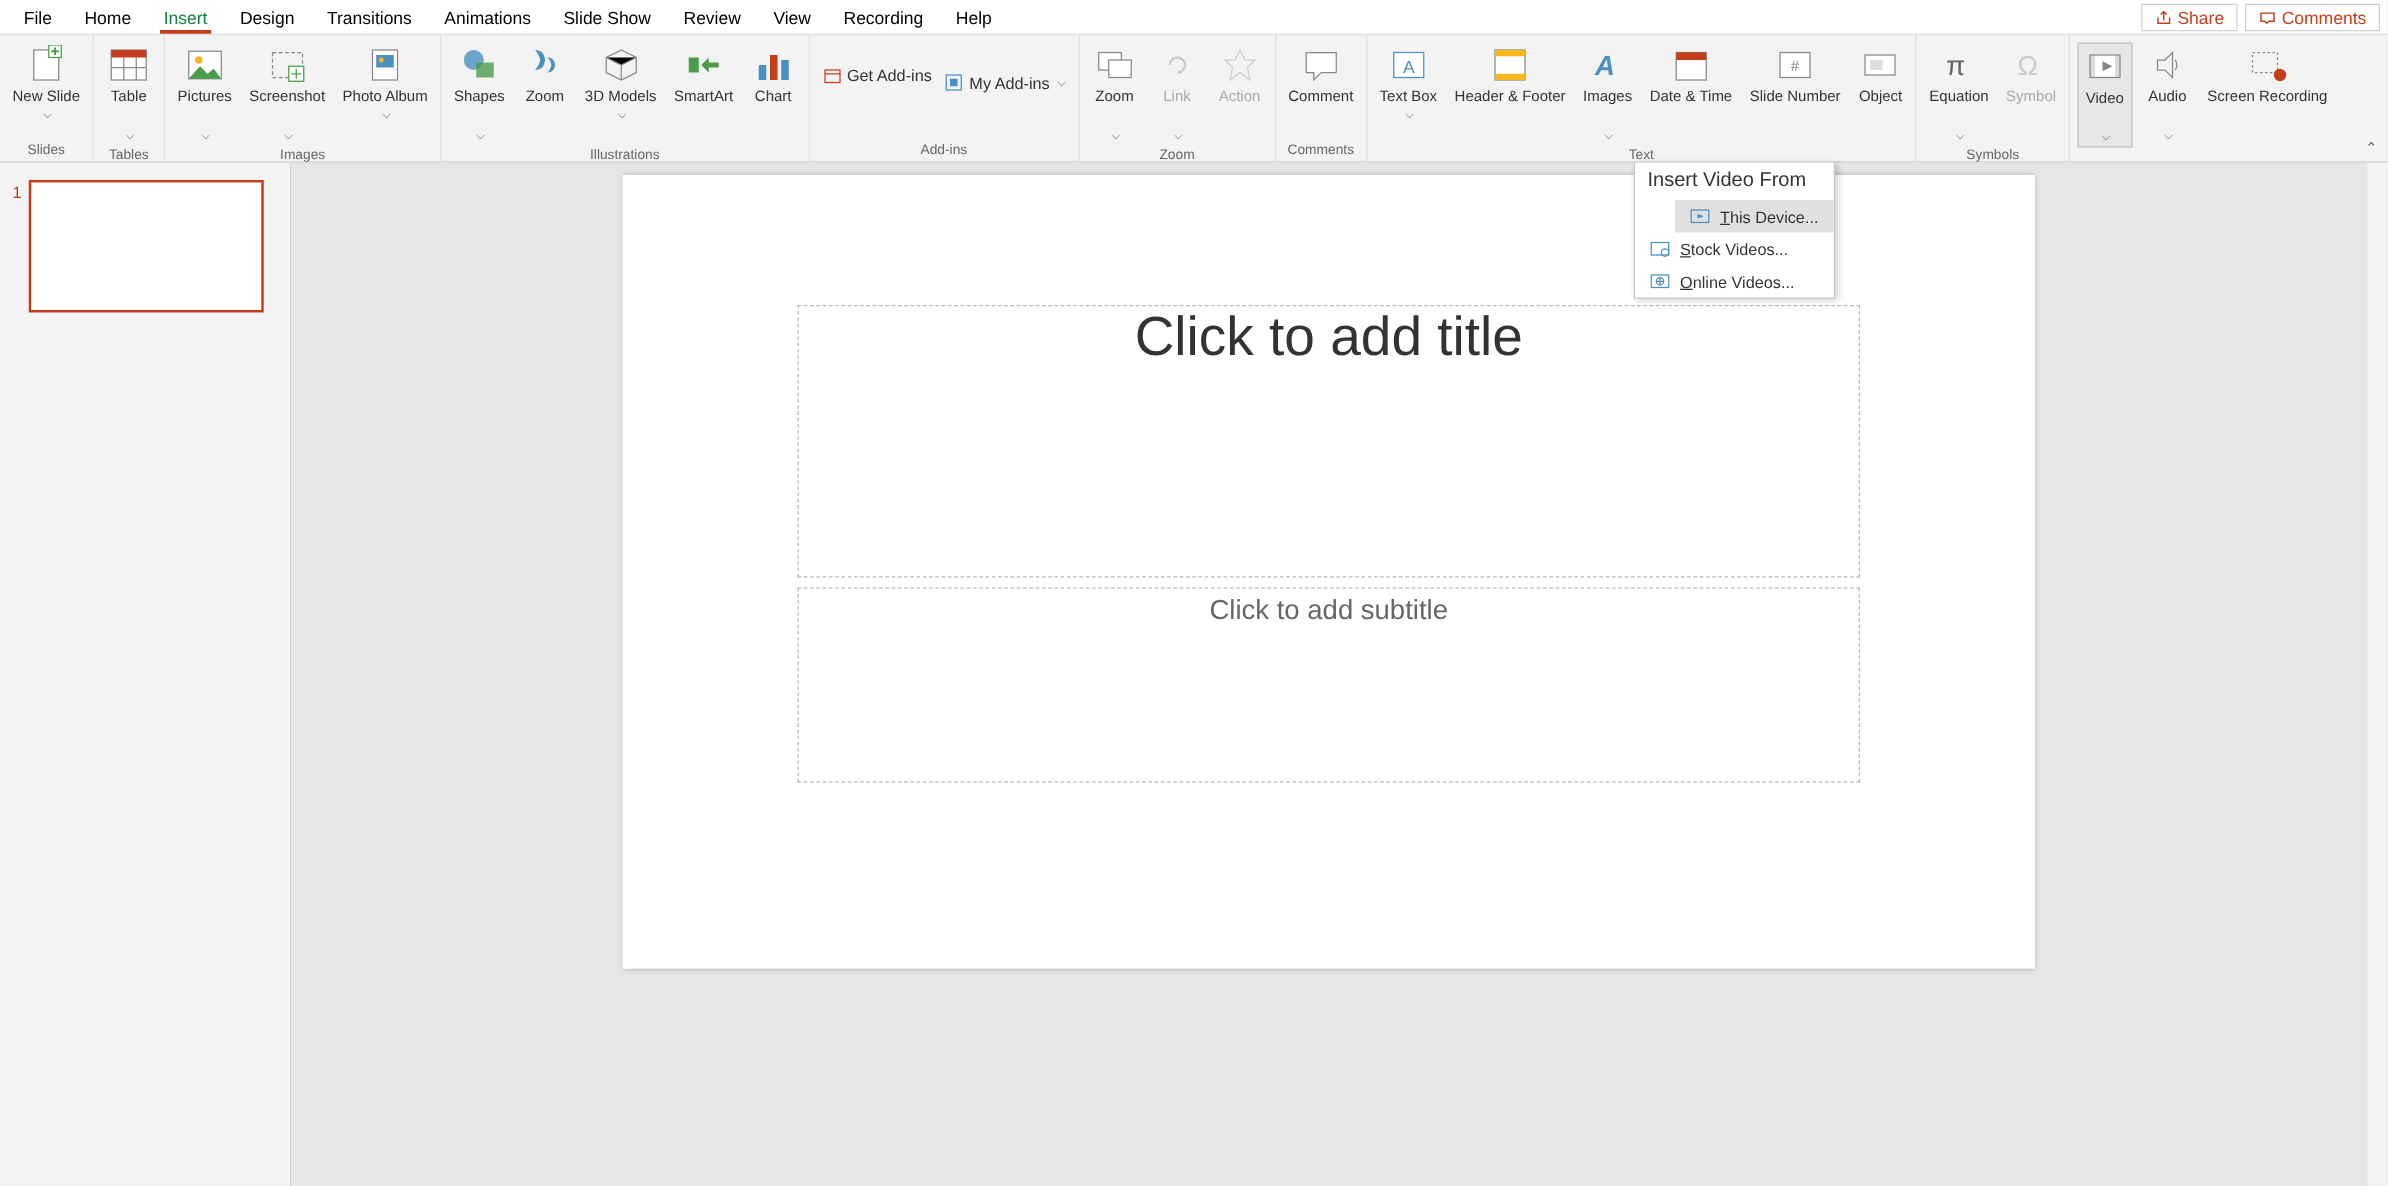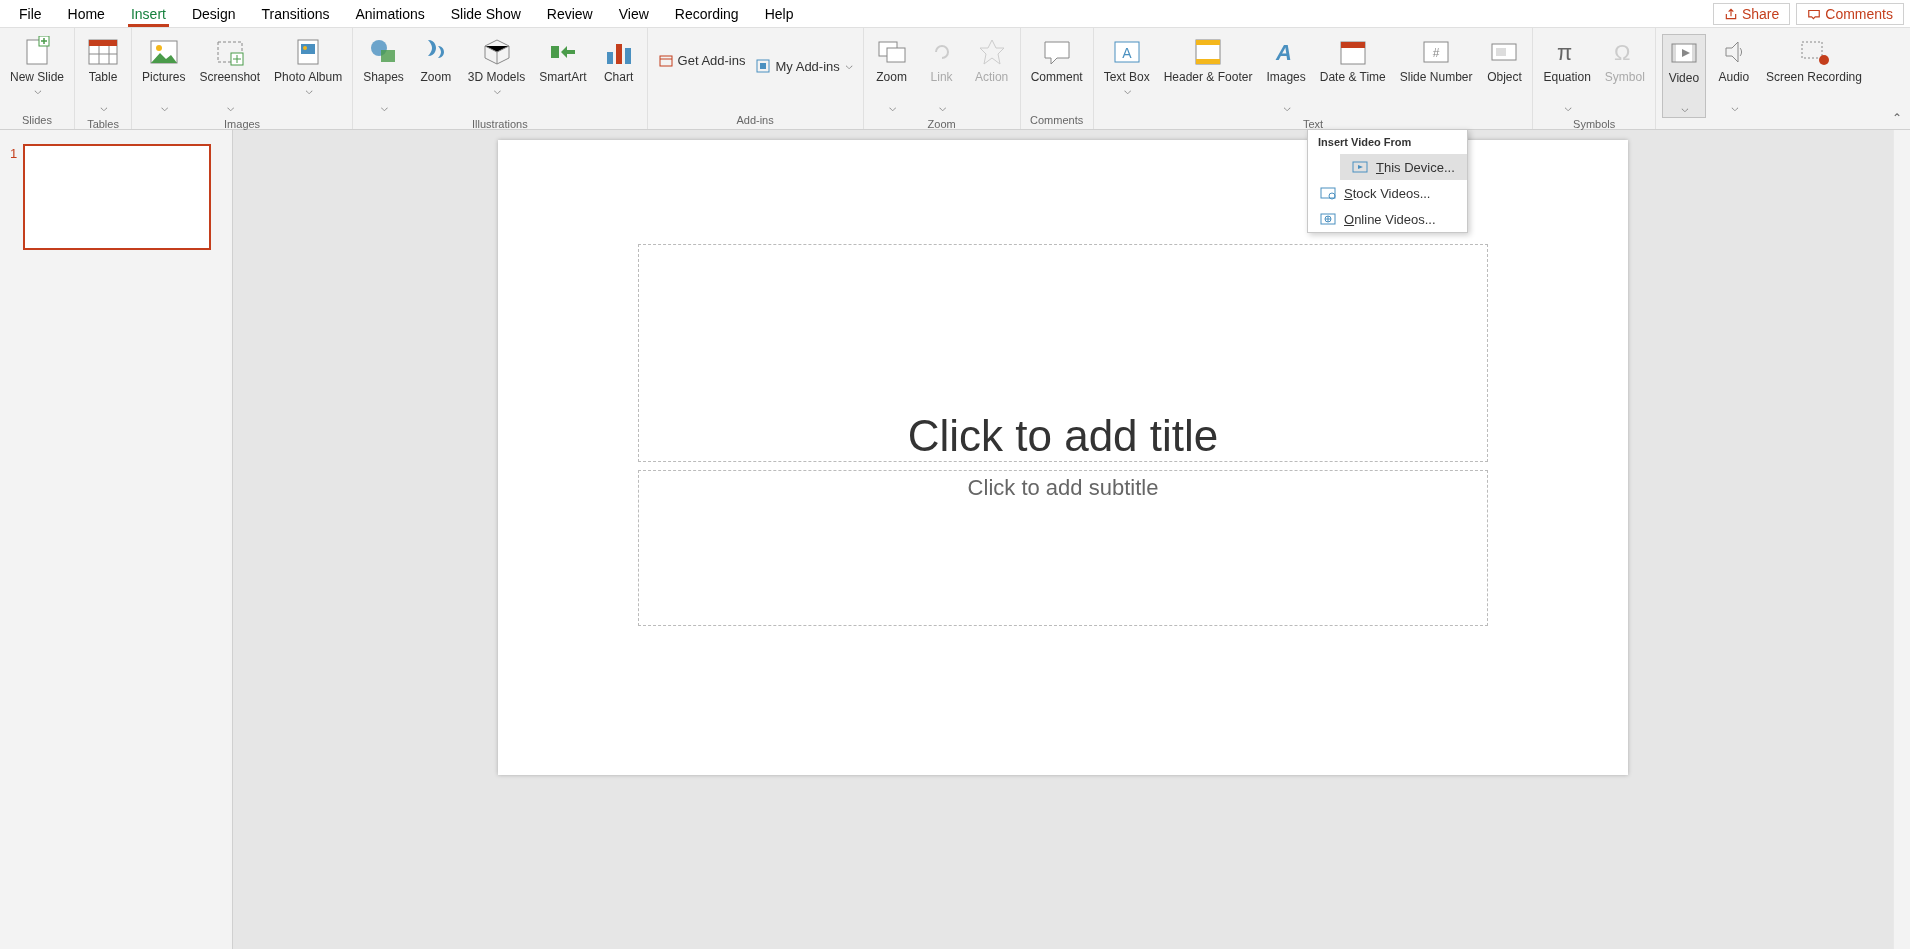--- a/index.html
+++ b/index.html
@@ -25,35 +25,35 @@
   .btn-lg .ico { width:32px; height:32px; display:flex; align-items:center; justify-content:center; }
   .btn-lg.active { background:#e6e6e6; border:1px solid #c0c0c0; }
   .caret { font-size:9px; color:#666; margin-left:2px; }
   .btn-sm-row { display:flex; align-items:center; gap:4px; padding:2px 4px; cursor:pointer; font-size:13px; white-space:nowrap;}
   .vstack { display:flex; flex-direction:row; gap:2px; }
   
   .collapse-caret { position:absolute; right:8px; bottom:4px; font-size:12px; color:#666; cursor:pointer;}
 
   
   .dropdown { position:absolute; top:100%; background:#fff; border:1px solid #c8c8c8; box-shadow:2px 2px 6px rgba(0,0,0,.2); min-width:145px; z-index:100; left:1307px;}
-  .dropdown-header { font-weight:700; padding:6px 10px; font-size:11px; }
+  .dropdown-header { font-weight:400; padding:6px 10px; font-size:16px; }
   .dropdown-item { display:flex; align-items:center; gap:8px; padding:5px 12px; font-size:13px; cursor:pointer; }
   .dropdown-item.hover { background:#e0e0e0;margin-left:32px; }
   .dd-ico { width:16px; height:16px; display:flex; align-items:center; justify-content:center; }
   .u { text-decoration: underline; text-underline-offset:1px; }
 
   
   .body { display:flex; height:calc(949px - 28px - 102px); }
   .thumbs { width:233px; background:#f3f3f3; border-right:1px solid #d0d0d0; padding:14px 10px; }
   .thumb-row { display:flex; gap:6px; align-items:flex-start;}
   .thumb-num { color:#c43e1c; font-size:13px; padding-top:2px;}
   .thumb { width:188px; height:106px; background:#fff; border:2px solid #c43e1c; }
   .canvas-wrap { flex:1; background:#e6e6e6; display:flex; align-items:flex-start; justify-content:center; padding-top:10px; overflow:hidden;}
   .slide { width:1130px; height:635px; background:#fff; box-shadow:0 0 4px rgba(0,0,0,.25); position:relative;}
-  .placeholder { position:absolute; border:1px dashed #bbb; display:flex; align-items:flex-end; justify-content:center; color:#777;}
+  .placeholder { position:absolute; border:1px dashed #bbb; display:flex; align-items:flex-start; justify-content:center; color:#777;}
   .title-ph { left:140px; top:104px; width:850px; height:218px; font-size:48px; color:#555;}
   .title-ph span { font-size:44px; color:#333;}
   .sub-ph { left:140px; top:330px; width:850px; height:156px; align-items:flex-start; padding-top:4px;}
   .sub-ph span { font-size:22px; color:#666;}
   .scroll-track { width:17px; background:#f3f3f3; border-left:1px solid #e8e8e8;}
   
   svg { display:block; }
 </style>
 </head>
 <body>

